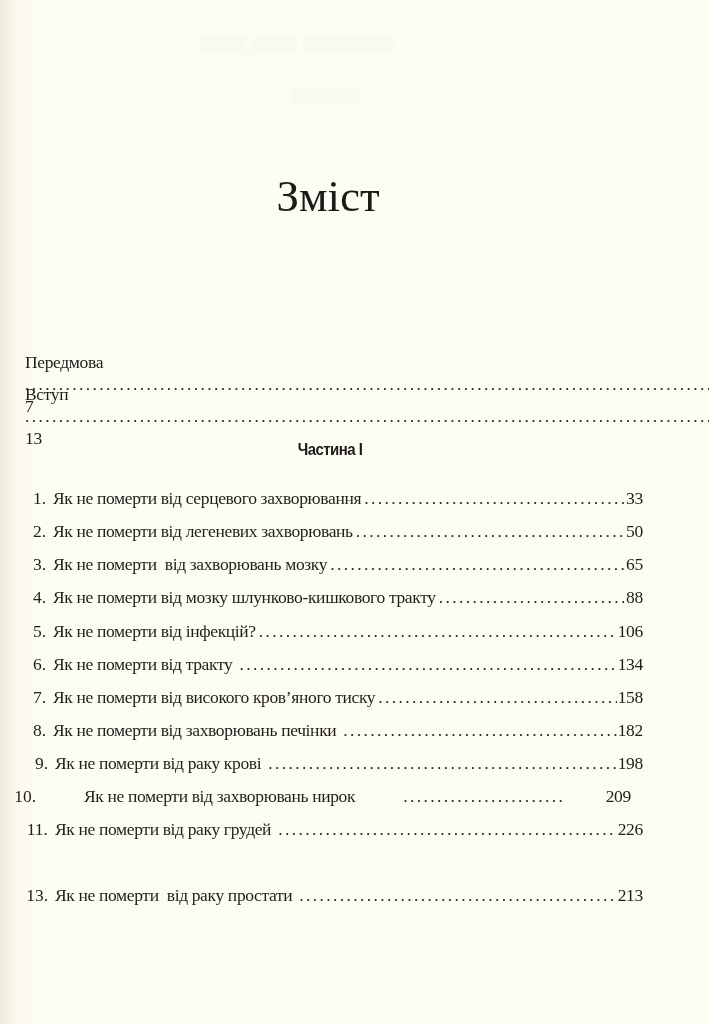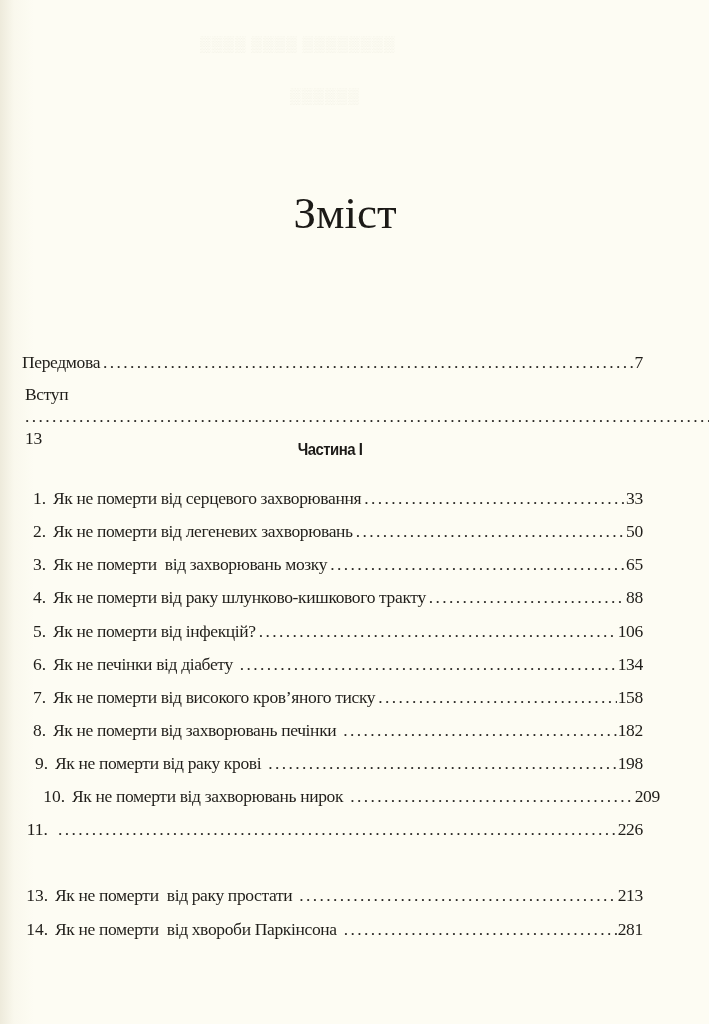--- a/index.html
+++ b/index.html
@@ -34,21 +34,21 @@
       position: absolute;
       left: 0;
       width: 656px;
       top: 168px;
       text-align: center;
       font-size: 45px;
       line-height: 56px;
       font-weight: normal;
       color: #1c1a17;
       letter-spacing: 0px;
-      margin: 17px;
+      margin: 0;
     }
     .toc-row {
       position: absolute;
       display: flex;
       align-items: baseline;
       font-size: 17.5px;
       line-height: 22px;
       color: #201e1a;
       white-space: nowrap;
       transform-origin: left center;
@@ -103,21 +103,21 @@
 </head>
 <body>
 
 <div class="page">
 
   <div class="bleed" style="left:200px;top:36px;">▒▒▒▒ ▒▒▒▒ ▒▒▒▒▒▒▒▒</div>
   <div class="bleed" style="left:290px;top:88px;">▒▒▒▒▒▒</div>
 
   <h1 class="title">Зміст</h1>
 
-  <div class="toc-row" style="left:22px; top:351px; width:621px;">
+  <div class="toc-row" style="left:22px; top:351px; width:621px;flex-direction:column;">
     <span class="label">Передмова</span>
     <span class="leader"></span>
     <span class="page-num">7</span>
   </div>
   <div class="toc-row" style="left:22px; top:383px; width:621px;flex-direction:column;">
     <span class="label">Вступ</span>
     <span class="leader"></span>
     <span class="page-num">13</span>
   </div>
 
@@ -136,33 +136,33 @@
     <span class="page-num">50</span>
   </div>
   <div class="toc-row" style="left:28px; top:553px; width:615px;">
     <span class="num" style="width:18px;">3.</span>
     <span class="label" style="white-space:pre;font-family:Liberation Serif, serif;">Як не померти  від захворювань мозку</span>
     <span class="leader"></span>
     <span class="page-num">65</span>
   </div>
   <div class="toc-row" style="left:28px; top:586px; width:615px;">
     <span class="num" style="width:18px;">4.</span>
-    <span class="label">Як не померти від раку шлунково-кишкового тракту</span>
+    <span class="label">Як не померти від мозку шлунково-кишкового тракту</span>
     <span class="leader"></span>
     <span class="page-num">88</span>
   </div>
   <div class="toc-row" style="left:28px; top:620px; width:615px;">
     <span class="num" style="width:18px;">5.</span>
     <span class="label">Як не померти від інфекцій?</span>
     <span class="leader"></span>
     <span class="page-num">106</span>
   </div>
   <div class="toc-row" style="left:28px; top:653px; width:615px;">
     <span class="num" style="width:18px;">6.</span>
-    <span class="label" style="white-space:pre;">Як не печінки від діабету </span>
+    <span class="label" style="white-space:pre;">Як не померти від тракту </span>
     <span class="leader"></span>
     <span class="page-num">134</span>
   </div>
   <div class="toc-row" style="left:28px; top:686px; width:615px;">
     <span class="num" style="width:18px;">7.</span>
     <span class="label">Як не померти від високого кров’яного тиску</span>
     <span class="leader"></span>
     <span class="page-num">158</span>
   </div>
   <div class="toc-row" style="left:28px; top:719px; width:615px;">
@@ -170,37 +170,32 @@
     <span class="label" style="white-space:pre;">Як не померти від захворювань печінки </span>
     <span class="leader"></span>
     <span class="page-num">182</span>
   </div>
   <div class="toc-row" style="left:28px; top:752px; width:615px;">
     <span class="num" style="width:20px;">9.</span>
     <span class="label" style="white-space:pre;">Як не померти від раку крові </span>
     <span class="leader"></span>
     <span class="page-num">198</span>
   </div>
-  <div class="toc-row" style="left:41px; top:785px; width:619px;">
+  <div class="toc-row" style="left:12px; top:785px; width:619px;gap:41px;">
     <span class="num" style="width:24px;">10.</span>
     <span class="label" style="white-space:pre;">Як не померти від захворювань нирок </span>
     <span class="leader"></span>
     <span class="page-num">209</span>
   </div>
   <div class="toc-row" style="left:24px; top:818px; width:619px;">
     <span class="num" style="width:24px;">11.</span>
+    <span class="label" style="white-space:pre;">Як не померти від раку грудей </span>
     <span class="leader"></span>
     <span class="page-num">226</span>
   </div>
   <div class="toc-row" style="left:24px; top:884px; width:619px;">
     <span class="num" style="width:24px;">13.</span>
     <span class="label" style="white-space:pre;">Як не померти  від раку простати </span>
     <span class="leader"></span>
     <span class="page-num">213</span>
   </div>
-  <div class="toc-row" style="left:24px; top:918px; width:619px;">
-    <span class="num" style="width:24px;">14.</span>
-    <span class="label" style="white-space:pre;">Як не померти  від хвороби Паркінсона </span>
-    <span class="leader"></span>
-    <span class="page-num">281</span>
-  </div>
 
 </div>
 
 </body></html>

